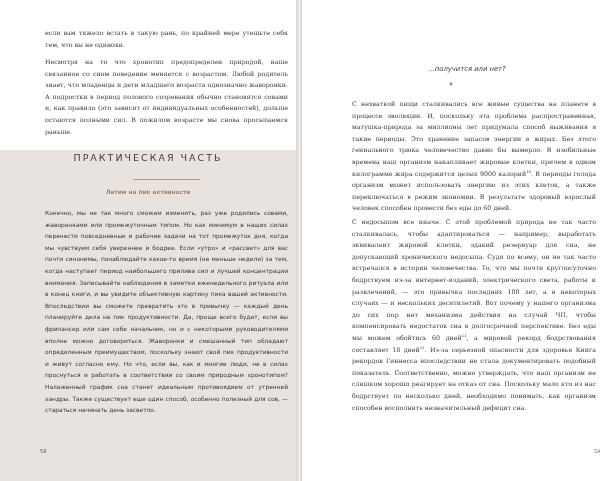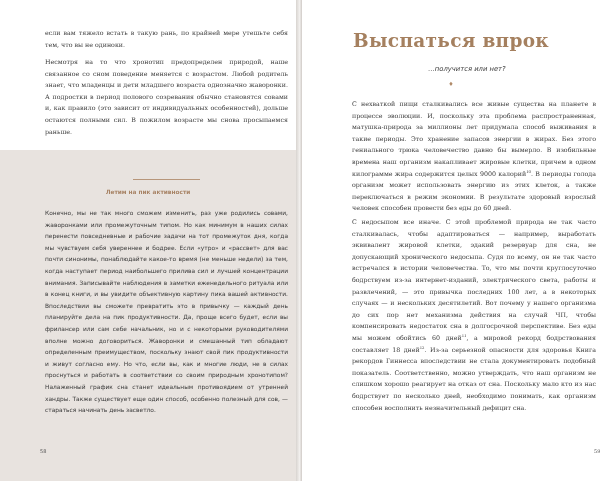--- a/index.html
+++ b/index.html
@@ -26,28 +26,28 @@
   .pn-right { position:absolute; left:292px; top:448px; font-family:"DejaVu Serif", serif; font-size:5px; color:#555; }
   sup { font-size:3.8px; line-height:0; }
 </style>
 </head>
 <body>
 
 <div class="page left">
   <p class="lt p1">если вам тяжело встать в такую рань, по крайней мере утешьте себя тем, что вы не одиноки.</p>
   <p class="lt p2">Несмотря на то что хронотип предопределен природой, наше связанное со сном поведение меняется с возрастом. Любой родитель знает, что младенцы и дети младшего возраста однозначно жаворонки. А подростки в период полового созревания обычно становятся совами и, как правило (это зависит от индивидуальных особенностей), дольше остаются полными сил. В пожилом возрасте мы снова просыпаемся раньше.</p>
   <div class="gray-box"></div>
+  <div class="sec-title">ПРАКТИЧЕСКАЯ ЧАСТЬ</div>
   <div class="sec-rule"></div>
   <div class="sec-sub">Летим на пик активности</div>
   <p class="box-text">Конечно, мы не так много сможем изменить, раз уже родились совами, жаворонками или промежуточным типом. Но как минимум в наших силах перенести повседневные и рабочие задачи на тот промежуток дня, когда мы чувствуем себя увереннее и бодрее. Если «утро» и «рассвет» для вас почти синонимы, понаблюдайте какое-то время (не меньше недели) за тем, когда наступает период наибольшего прилива сил и лучшей концентрации внимания. Записывайте наблюдения в заметки еженедельного ритуала или в конец книги, и вы увидите объективную картину пика вашей активности. Впоследствии вы сможете превратить это в привычку — каждый день планируйте дела на пик продуктивности. Да, проще всего будет, если вы фрилансер или сам себе начальник, но и с некоторыми руководителями вполне можно договориться. Жаворонки и смешанный тип обладают определенным преимуществом, поскольку знают свой пик продуктивности и живут согласно ему. Но что, если вы, как и многие люди, не в силах проснуться и работать в соответствии со своим природным хронотипом? Налаженный график сна станет идеальным противоядием от утренней хандры. Также существует еще один способ, особенно полезный для сов, — стараться начинать день засветло.</p>
   <div class="pn-left">58</div>
 </div>
 
 <div class="spine"></div>
 
 <div class="page right">
-  <div class="r-title">Выспаться впрок</div>
   <div class="r-sub">...получится или нет?</div>
   <div class="r-diamond">♦</div>
   <p class="rt r-p1"><span>С нехваткой пищи сталкивались все живые существа на планете в процессе эволюции. И, поскольку эта проблема распространенная, матушка-природа за миллионы лет придумала способ выживания в такие периоды. Это хранение запасов энергии в жирах. Без этого гениального трюка человечество давно бы вымерло. В изобильные времена наш организм накапливает жировые клетки, причем в одном килограмме жира содержится целых 9000 калорий</span><sup>10</sup><span>. В периоды голода организм может использовать энергию из этих клеток, а также переключаться в режим экономии. В результате здоровый взрослый человек способен провести без еды до 60 дней.</span></p>
   <p class="rt r-p2"><span>С недосыпом все иначе. С этой проблемой природа не так часто сталкивалась, чтобы адаптироваться — например, выработать эквивалент жировой клетки, эдакий резервуар для сна, не допускающий хронического недосыпа. Судя по всему, он не так часто встречался в истории человечества. То, что мы почти круглосуточно бодрствуем из-за интернет-изданий, электрического света, работы и развлечений, — это привычка последних 100 лет, а в некоторых случаях — и нескольких десятилетий. Вот почему у нашего организма до сих пор нет механизма действия на случай ЧП, чтобы компенсировать недостаток сна в долгосрочной перспективе. Без еды мы можем обойтись 60 дней</span><sup>11</sup><span>, а мировой рекорд бодрствования составляет 18 дней</span><sup>12</sup><span>. Из-за серьезной опасности для здоровья Книга рекордов Гиннесса впоследствии не стала документировать подобный показатель. Соответственно, можно утверждать, что наш организм не слишком хорошо реагирует на отказ от сна. Поскольку мало кто из нас бодрствует по несколько дней, необходимо понимать, как организм способен восполнить незначительный дефицит сна.</span></p>
   <div class="pn-right">59</div>
 </div>
 
 </body></html>

